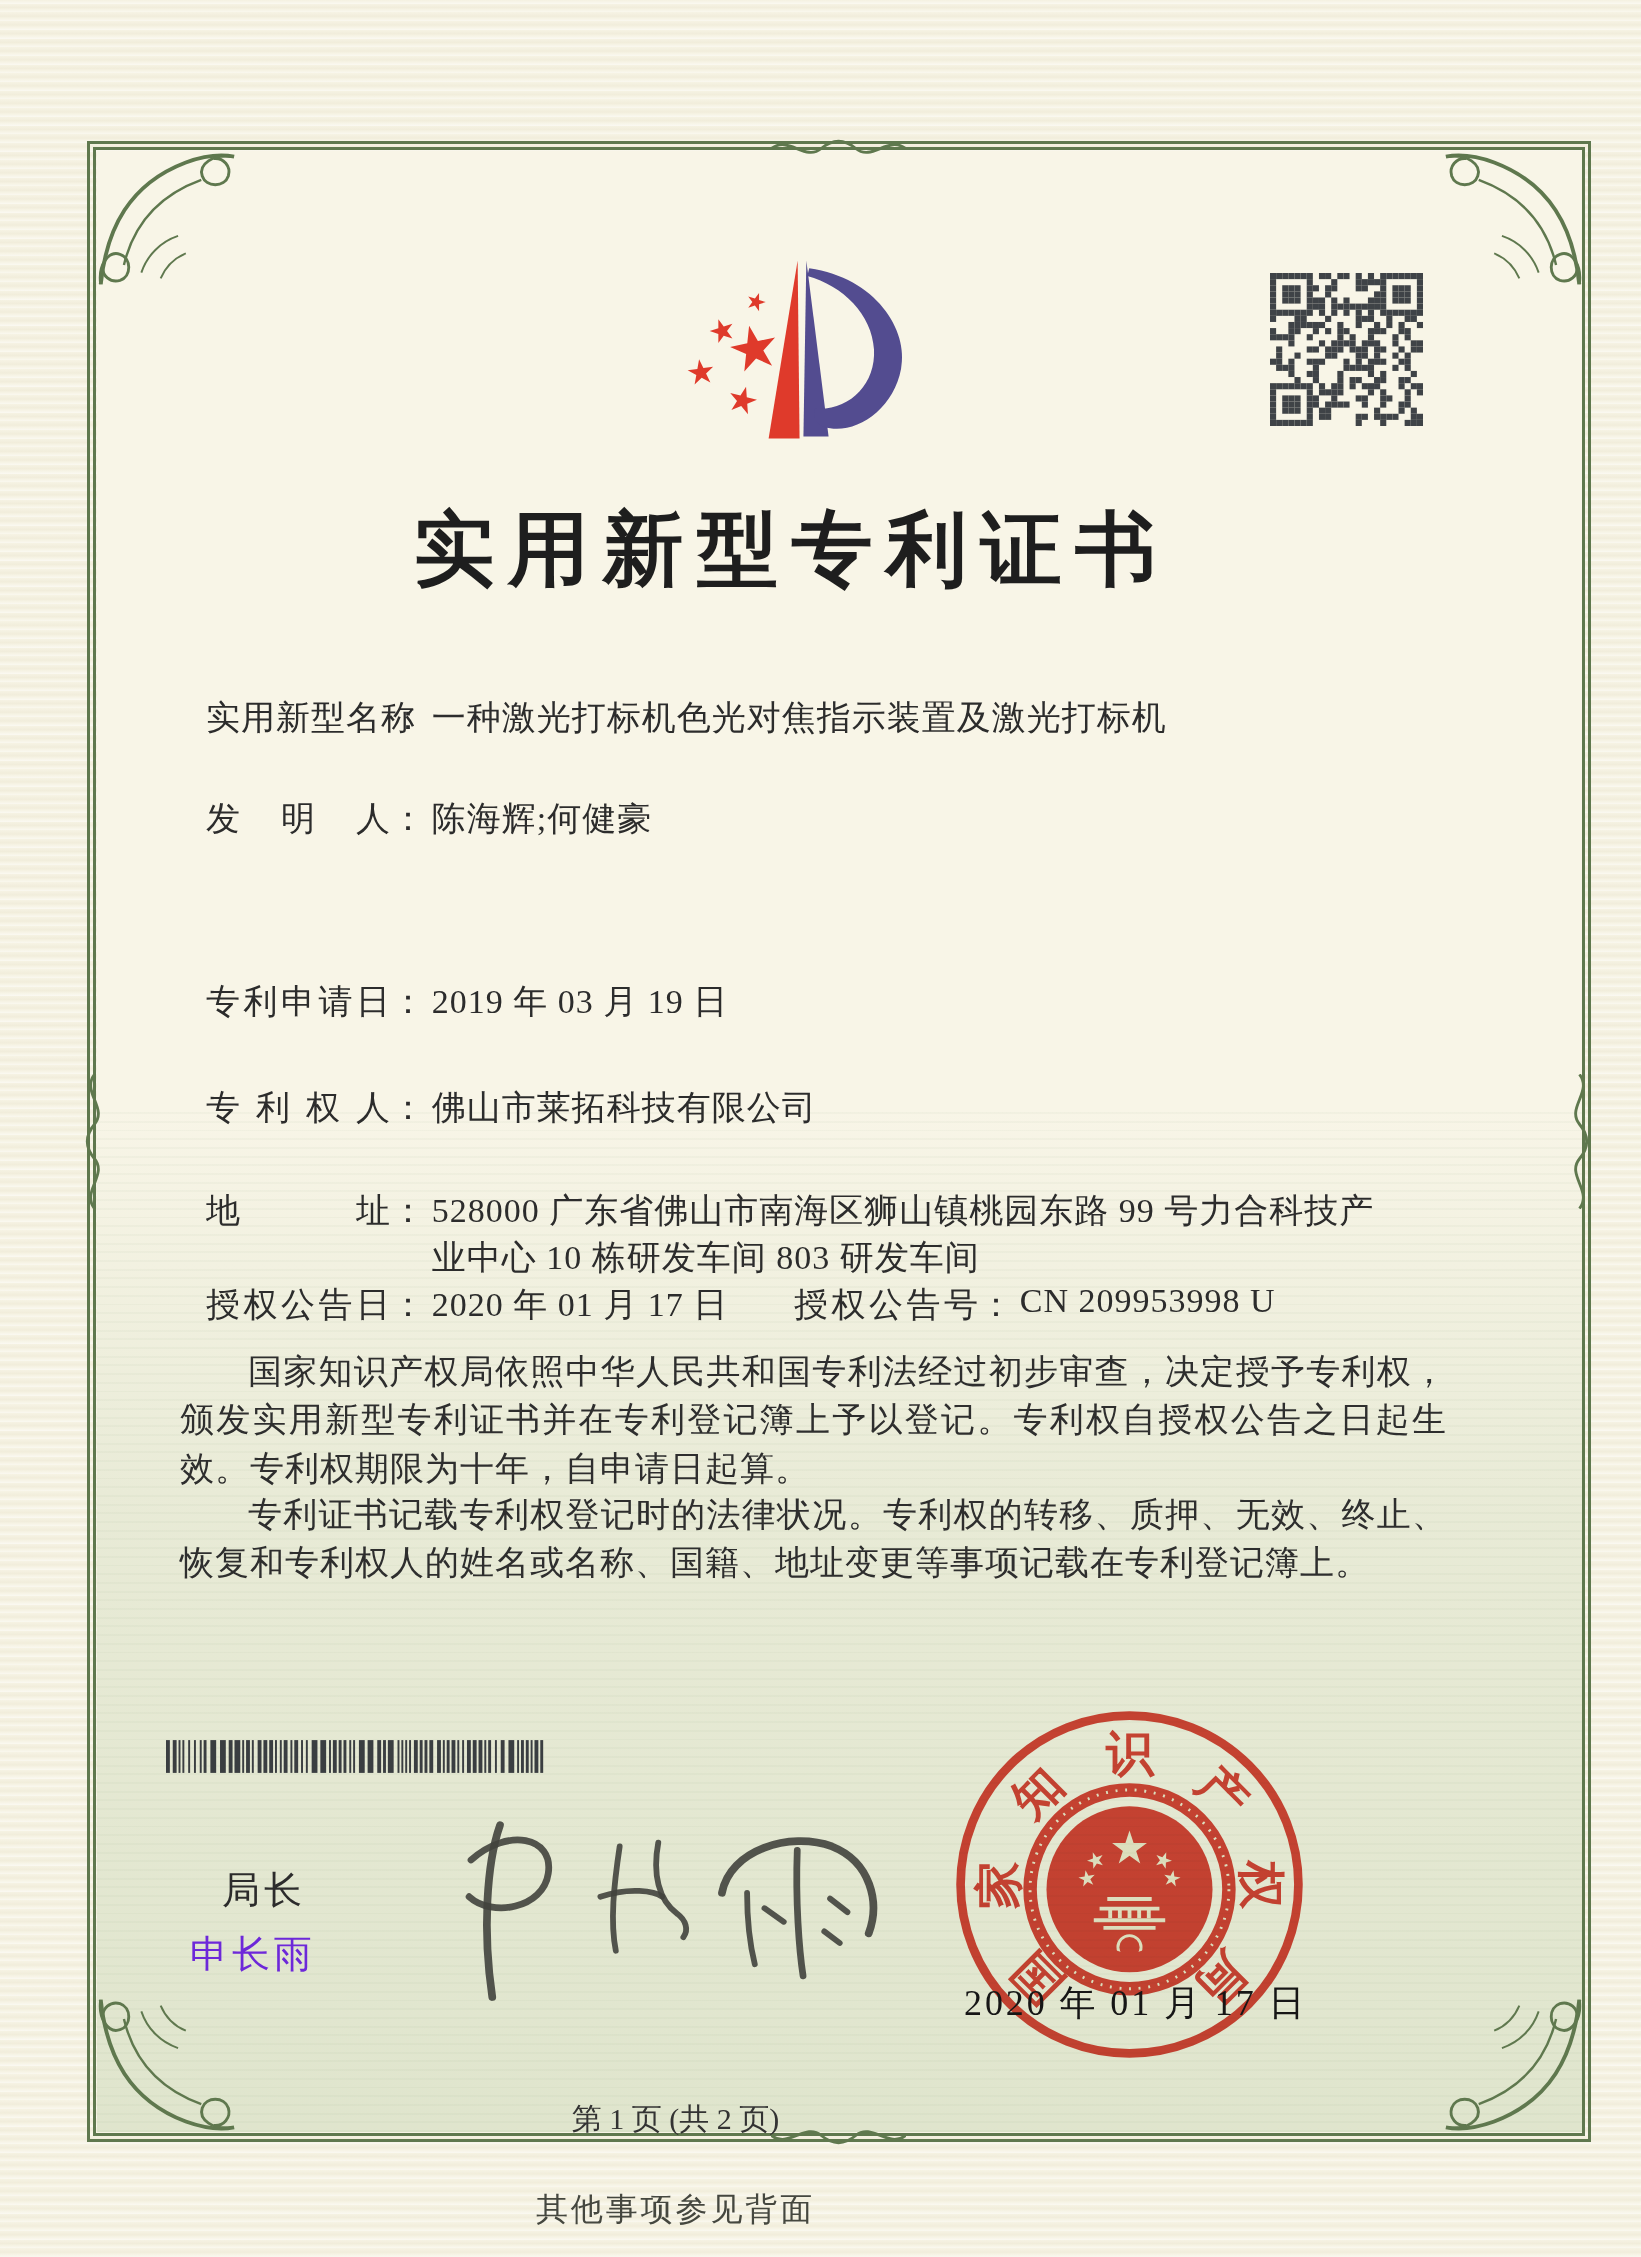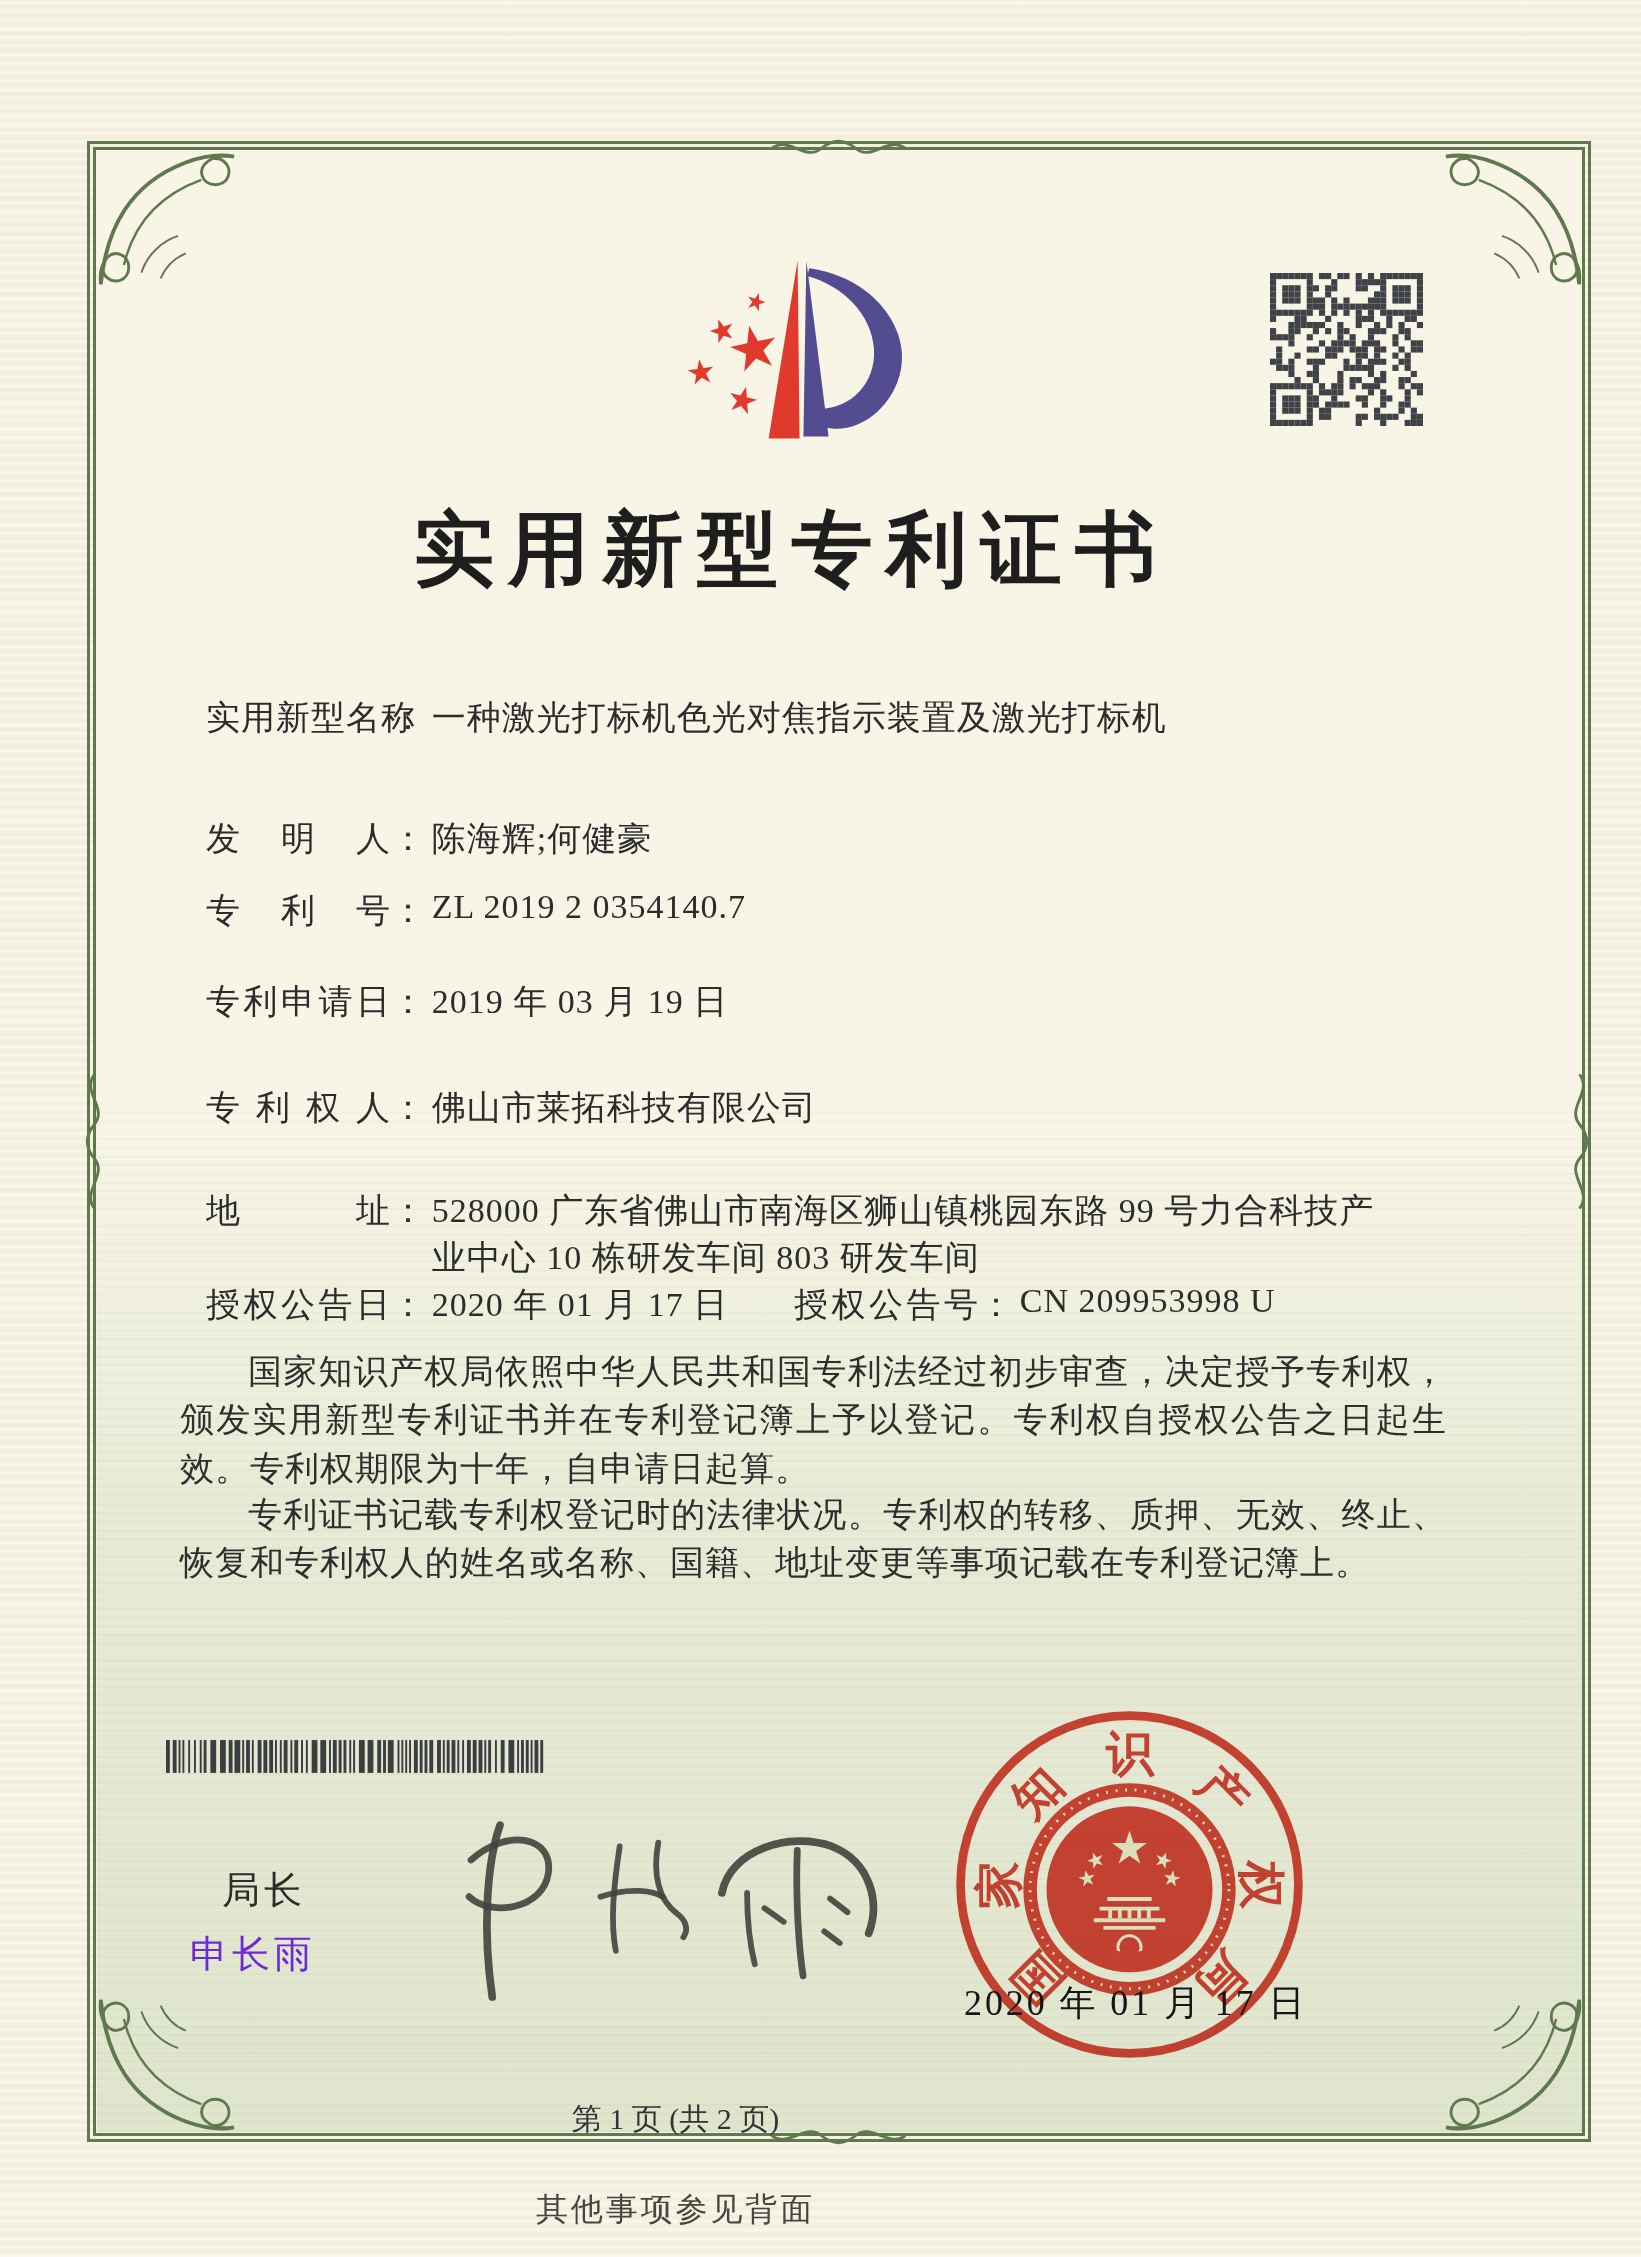--- a/index.html
+++ b/index.html
@@ -35,21 +35,21 @@
     letter-spacing:2.9px;}
   .logo{position:absolute;left:671px;top:247px;z-index:4;}
   .qr{position:absolute;left:1270px;top:273px;z-index:4;}
   .doc-title{position:absolute;left:0;top:496px;width:1583px;z-index:4;text-align:center;
     font-size:81px;font-weight:700;color:#1e1e1e;letter-spacing:13.5px;}
 
   .row{position:absolute;left:206px;z-index:4;font-size:34px;color:#2c2c2c;letter-spacing:1px;white-space:nowrap;}
   .flabel{display:inline-block;width:185px;text-align:justify;text-align-last:justify;vertical-align:top;}
   .fcolon{display:inline-block;vertical-align:top;}
   .fvalue{display:inline-block;vertical-align:top;margin-left:5.8px;}
-  .r0{top:695px;} .r1{top:816px;} .r2{top:888px;} .r3{top:979px;} .r4{top:1085px;}
+  .r0{top:695px;} .r1{top:796px;} .r2{top:888px;} .r3{top:979px;} .r4{top:1085px;}
   .r5{top:1188px;white-space:normal;width:1246px;}
   .r5 .fvalue{width:975px;line-height:1.38;}
   .grant-left{top:1282px;}
   .grant-right{position:absolute;left:794px;top:1282px;z-index:4;font-size:34px;color:#2c2c2c;
     letter-spacing:1px;white-space:nowrap;}
   .grant-right .flabel{width:185px;}
 
   .para{position:absolute;left:180px;width:1267px;z-index:4;font-size:34px;color:#2e2e2e;
     line-height:1.42;text-indent:2em;letter-spacing:1px;text-align:justify;}
   .p0{top:1348px;} .p1{top:1491px;}
@@ -486,23 +486,20 @@
   </div>
 
   <div class="doc-title">实用新型专利证书</div>
 
   <div class="row r0">
     <span class="flabel">实用新型名称</span><span class="fcolon">：</span><span class="fvalue">一种激光打标机色光对焦指示装置及激光打标机</span>
   </div>
   <div class="row r1">
     <span class="flabel">发明人</span><span class="fcolon">：</span><span class="fvalue">陈海辉;何健豪</span>
   </div>
-  <div class="row r2">
-    <span class="flabel">专利号</span><span class="fcolon">：</span><span class="fvalue">ZL 2019 2 0354140.7</span>
-  </div>
   <div class="row r3">
     <span class="flabel">专利申请日</span><span class="fcolon">：</span><span class="fvalue">2019 年 03 月 19 日</span>
   </div>
   <div class="row r4">
     <span class="flabel">专利权人</span><span class="fcolon">：</span><span class="fvalue">佛山市莱拓科技有限公司</span>
   </div>
   <div class="row r5">
     <span class="flabel">地址</span><span class="fcolon">：</span><span class="fvalue">528000 广东省佛山市南海区狮山镇桃园东路 99 号力合科技产业中心 10 栋研发车间 803 研发车间</span>
   </div>
   <div class="row grant-left">

